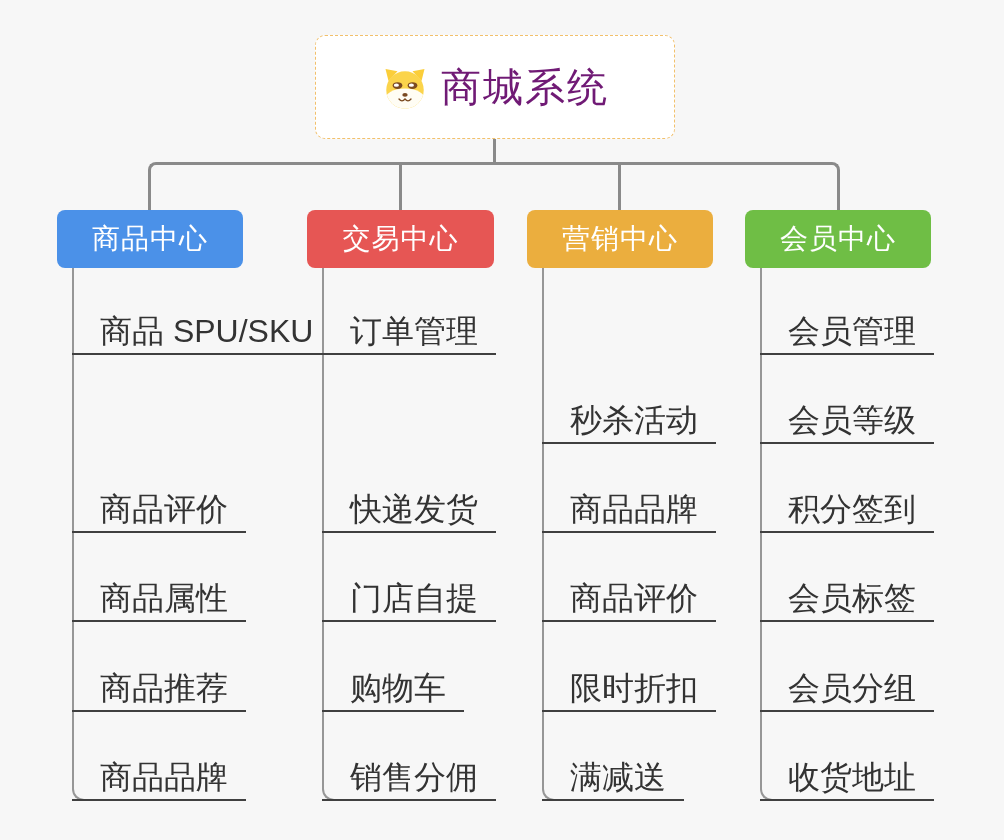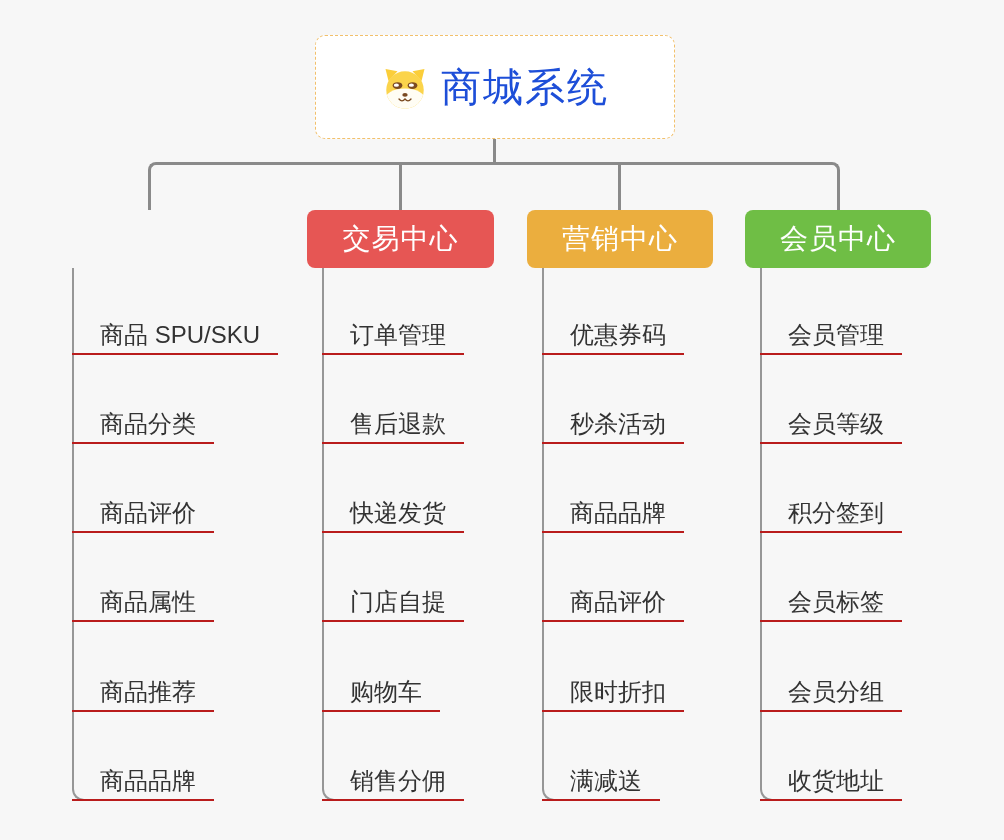--- a/index.html
+++ b/index.html
@@ -21,21 +21,21 @@
     border: 1px dashed #F2C06B;
     border-radius: 10px;
     display: flex;
     align-items: center;
     justify-content: center;
     gap: 12px;
   }
   .root-title {
     font-size: 40px;
     letter-spacing: 2px;
-    color: #1d4ed8;
+    color: #701a75;
   }
   .dog-icon { width: 48px; height: 46px; display: block; }
 
   
   .stem {
     position: absolute;
     left: 493px; top: 139px;
     width: 3px; height: 26px;
     background: #8A8A8A;
   }
@@ -99,22 +99,22 @@
     border-bottom-left-radius: 12px;
   }
 
   .leaf {
     position: absolute;
     left: 15px;
     height: 44px;
     display: inline-flex;
     align-items: flex-end;
     padding: 0 18px 6px 28px;
-    border-bottom: 2px solid #b91c1c;
-    font-size: 24px;
+    border-bottom: 2px solid #404040;
+    font-size: 32px;
     line-height: 1;
     color: #333333;
     white-space: nowrap;
     cursor: pointer;
   }
   .l1 { top: 101px; }
   .l2 { top: 190px; }
   .l3 { top: 279px; }
   .l4 { top: 368px; }
   .l5 { top: 458px; }
@@ -146,44 +146,42 @@
     <span class="root-title">商城系统</span>
   </div>
 
   <div class="stem"></div>
   <div class="elbow-left"></div>
   <div class="elbow-right"></div>
   <div class="drop drop-2"></div>
   <div class="drop drop-3"></div>
 
   <div class="branch branch-0">
+    <div class="branch-header" style="background-color: rgb(75, 145, 232);">商品中心</div>
     <div class="trunk"></div>
     <div class="leaf l1">商品 SPU/SKU</div>
-    <div class="leaf l2">商品分类</div>
     <div class="leaf l3">商品评价</div>
     <div class="leaf l4">商品属性</div>
     <div class="leaf l5">商品推荐</div>
     <div class="leaf l6">商品品牌</div>
   </div>
 
   <div class="branch branch-1">
     <div class="branch-header" style="background-color: rgb(230, 86, 84);">交易中心</div>
     <div class="trunk"></div>
     <div class="leaf l1">订单管理</div>
-    <div class="leaf l2">售后退款</div>
     <div class="leaf l3">快递发货</div>
     <div class="leaf l4">门店自提</div>
     <div class="leaf l5">购物车</div>
     <div class="leaf l6">销售分佣</div>
   </div>
 
   <div class="branch branch-2">
     <div class="branch-header" style="background-color: rgb(235, 174, 62);">营销中心</div>
     <div class="trunk"></div>
-    <div class="leaf l1">优惠券码</div>
     <div class="leaf l2">秒杀活动</div>
     <div class="leaf l3">商品品牌</div>
     <div class="leaf l4">商品评价</div>
     <div class="leaf l5">限时折扣</div>
     <div class="leaf l6">满减送</div>
   </div>
 
   <div class="branch branch-3">
     <div class="branch-header" style="background-color: rgb(111, 190, 69);">会员中心</div>
     <div class="trunk"></div>

